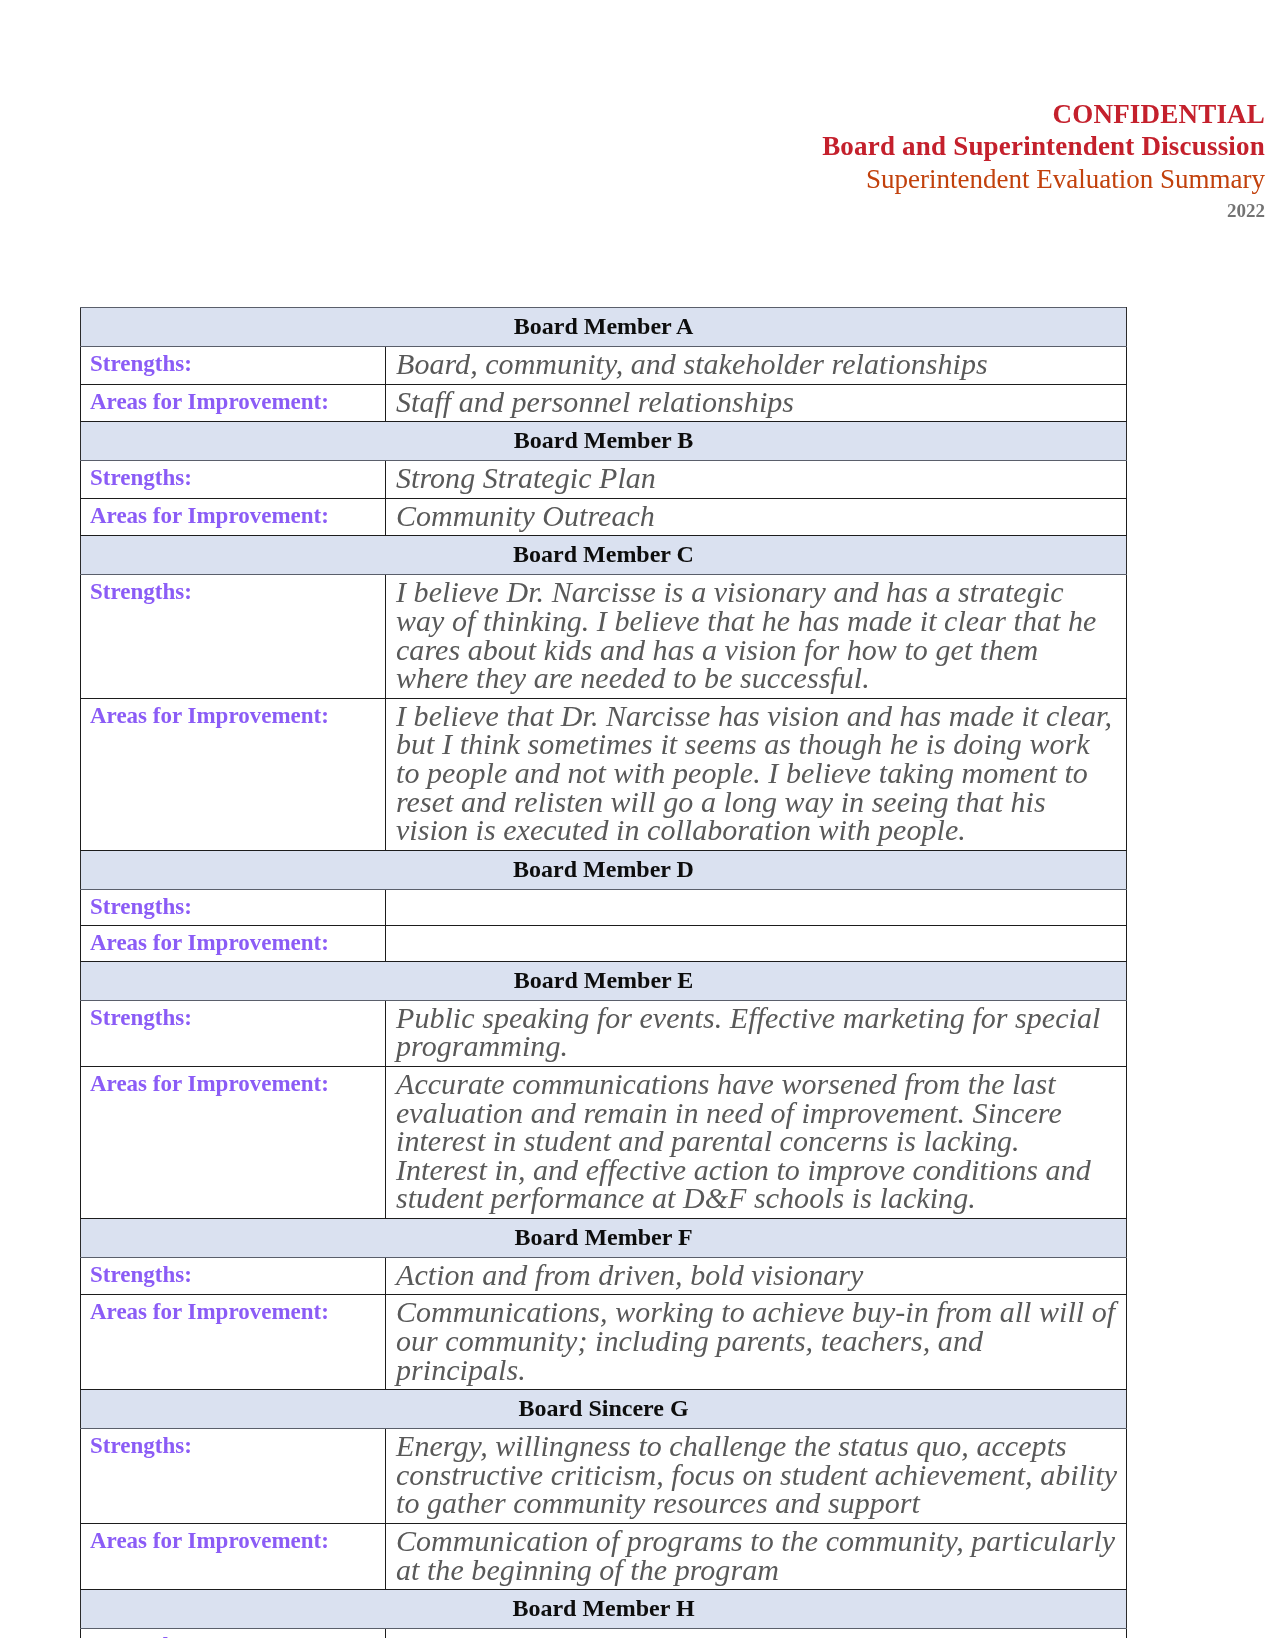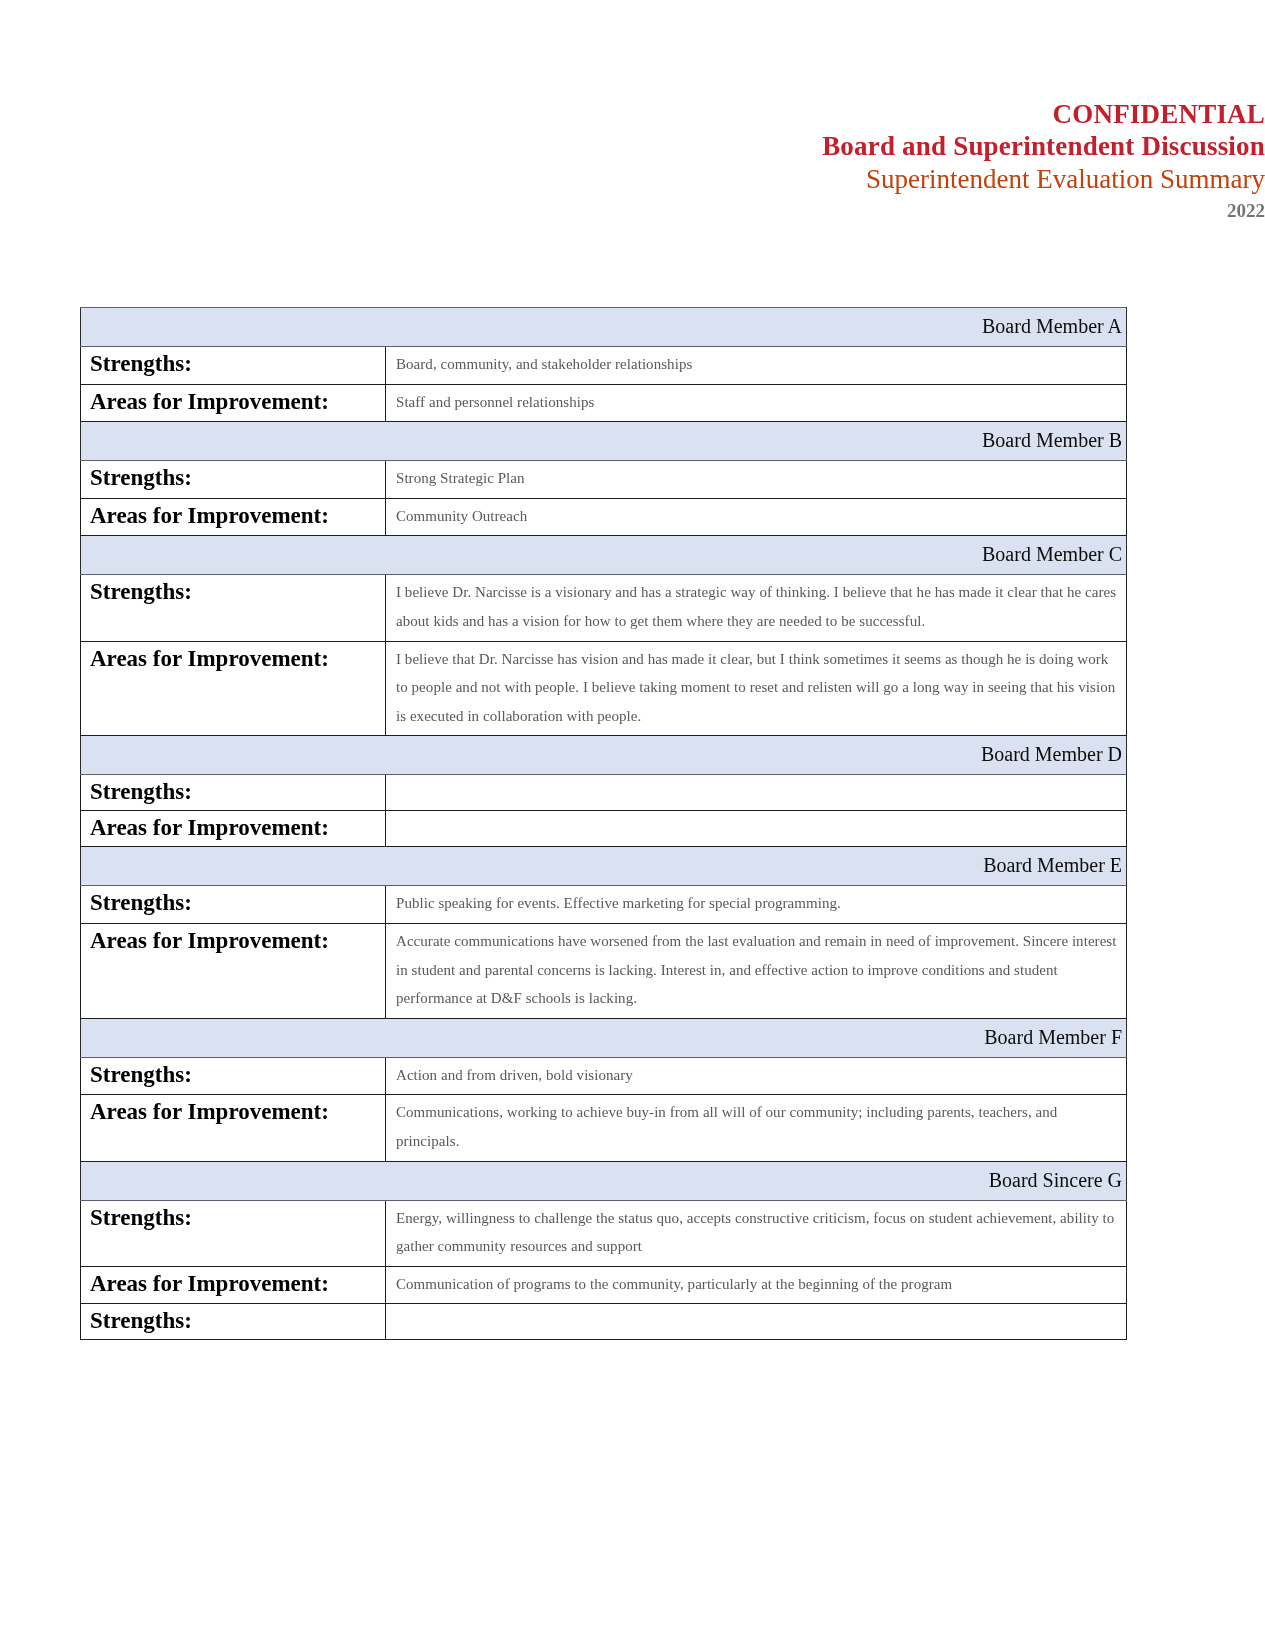--- a/index.html
+++ b/index.html
@@ -63,48 +63,49 @@
     table-layout: fixed;
   }
   table.eval col.label-col { width: 305px; }
   table.eval col.value-col { width: 741px; }
 
   tr.member-row td {
     background: #dae1f0;
     border: 1px solid #5a5f6b;
     border-left-color: #2b2b2b;
     border-right-color: #2b2b2b;
-    text-align: right;
-    font-weight: normal;
-    font-size: 20px;
+    text-align: center;
+    font-weight: bold;
+    font-size: 24px;
     line-height: 30px;
     color: #0d0d0d;
     padding: 3px 4px 5px 4px;
     height: 30px;
   }
   tr.data-row td {
     border: 1px solid #1d1d1d;
     vertical-align: top;
     background: #ffffff;
   }
   td.label-cell {
     font-weight: bold;
     font-size: 23px;
     line-height: 28px;
-    color: #000000;
+    color: #8b5cf6;
     padding: 3px 6px 4px 9px;
     white-space: nowrap;
     border-right: 1px solid #6a6a6a;
   }
   td.value-cell {
-    font-size: 15px;
+    font-size: 30px;
     line-height: 28.6px;
     color: #595959;
     padding: 3px 8px 5px 10px;
     letter-spacing: 0.05px;
+    font-style: italic;
   }
   td.value-cell.empty {
     height: 27px;
   }
 </style>
 </head>
 <body>
 
 <div class="page">
 
@@ -192,20 +193,23 @@
             <td colspan="2">Board Sincere G</td>
           </tr>
           <tr class="data-row">
             <td class="label-cell">Strengths:</td>
             <td class="value-cell">Energy, willingness to challenge the status quo, accepts constructive criticism, focus on student achievement, ability to gather community resources and support</td>
           </tr>
           <tr class="data-row">
             <td class="label-cell">Areas for Improvement:</td>
             <td class="value-cell">Communication of programs to the community, particularly at the beginning of the program</td>
           </tr>
+          <tr class="member-row">
+            <td colspan="2">Board Member H</td>
+          </tr>
           <tr class="data-row">
             <td class="label-cell">Strengths:</td>
             <td class="value-cell empty"></td>
           </tr>
         </tbody>
     </table>
   </div>
 
 </div>
 

